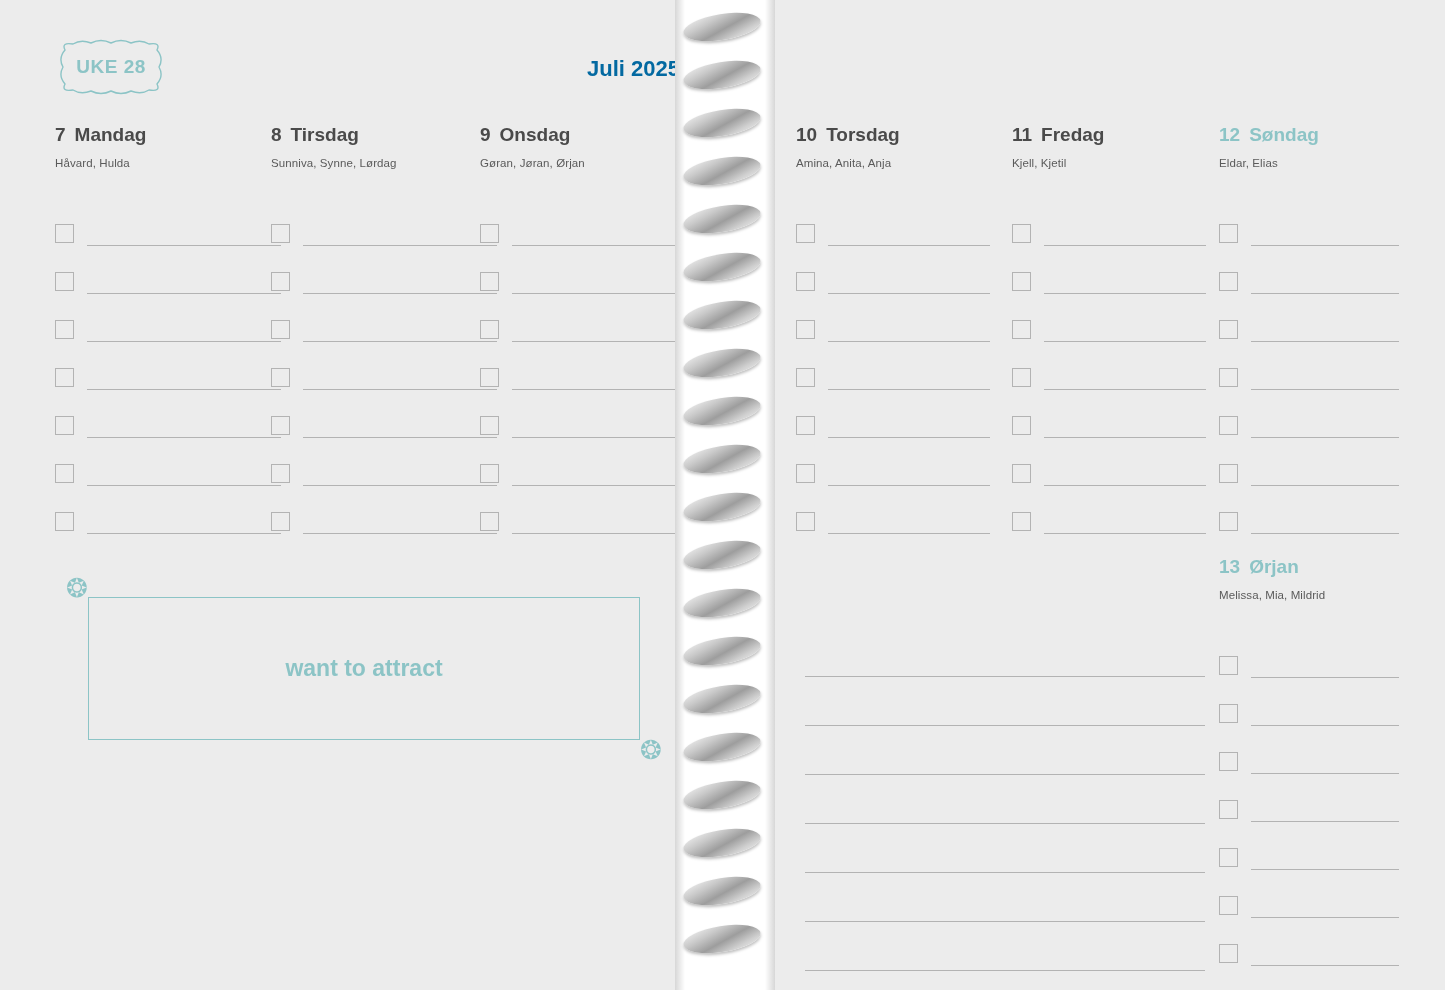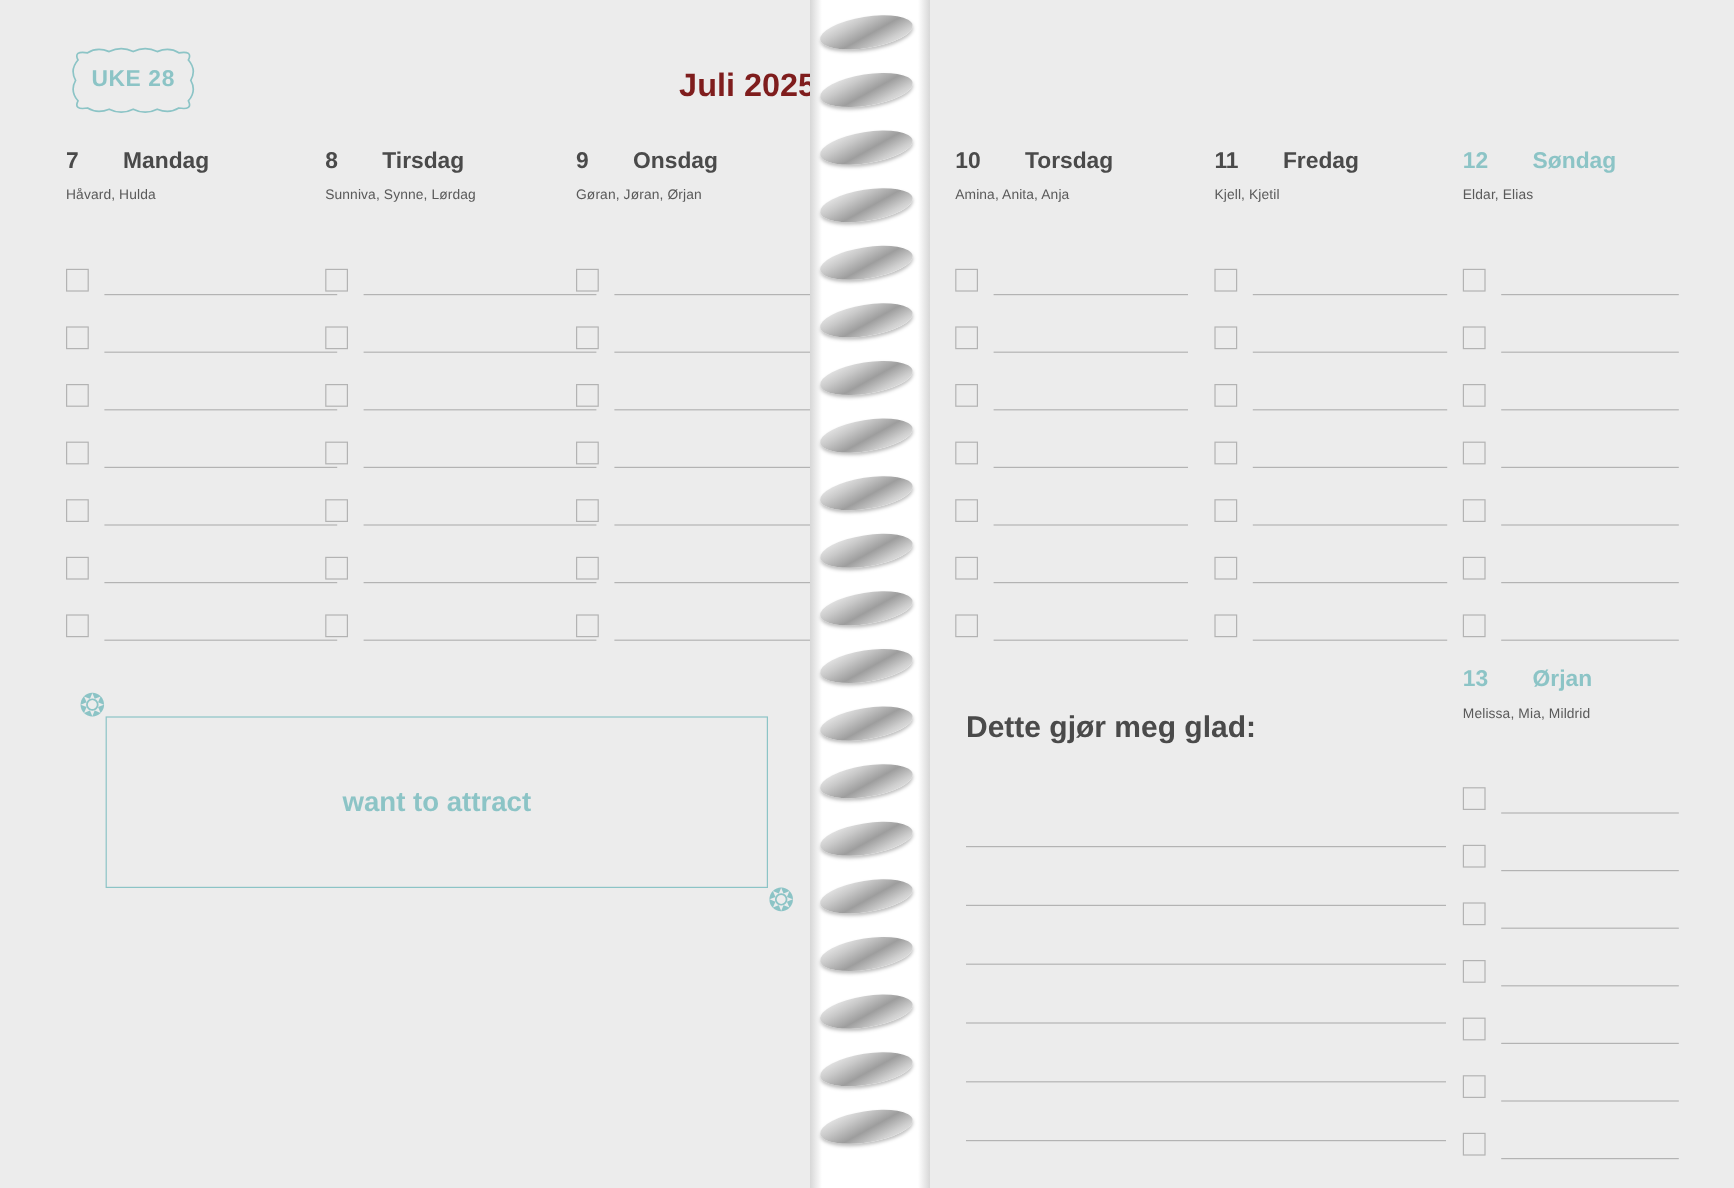--- a/index.html
+++ b/index.html
@@ -79,39 +79,39 @@
     position: relative;
     color: #8cc4c6;
     font-weight: bold;
     font-size: 19px;
     letter-spacing: 0.5px;
   }
   .month-label {
     position: absolute;
     right: 48px;
     top: 56px;
-    color: #7f1d1d;
-    font-size: 27px;
+    color: #0369a1;
+    font-size: 22px;
     font-weight: bold;
     text-align: right;
   }
 
   
   .day-col {
     position: absolute;
     top: 124px;
   }
   .day-head {
     display: flex;
     align-items: baseline;
     gap: 9px;
     color: #4a4a4a;
   }
   .day-num { font-size: 19px; font-weight: bold; }
-  .day-name { font-size: 19px; font-weight: bold; margin-left: 28px; }
+  .day-name { font-size: 19px; font-weight: bold; }
   .day-col.weekend .day-num,
   .day-col.weekend .day-name { color: #8cc4c6; }
   .name-day {
     margin-top: 11px;
     font-size: 11.5px;
     color: #5a5a5a;
     letter-spacing: 0.1px;
   }
   .lines { margin-top: 29px; }
   .line-row {
@@ -516,21 +516,20 @@
             <span class="rule"></span>
           </div>
         <div class="line-row">
             <span class="checkbox"></span>
             <span class="rule"></span>
           </div>
       </div>
     </div>
 
     <div class="happy">
-      <div class="happy-title">Dette gjør meg glad:</div>
       <div class="happy-lines">
         <div class="happy-line"></div>
         <div class="happy-line"></div>
         <div class="happy-line"></div>
         <div class="happy-line"></div>
         <div class="happy-line"></div>
         <div class="happy-line"></div>
         <div class="happy-line"></div>
       </div>
     </div>

